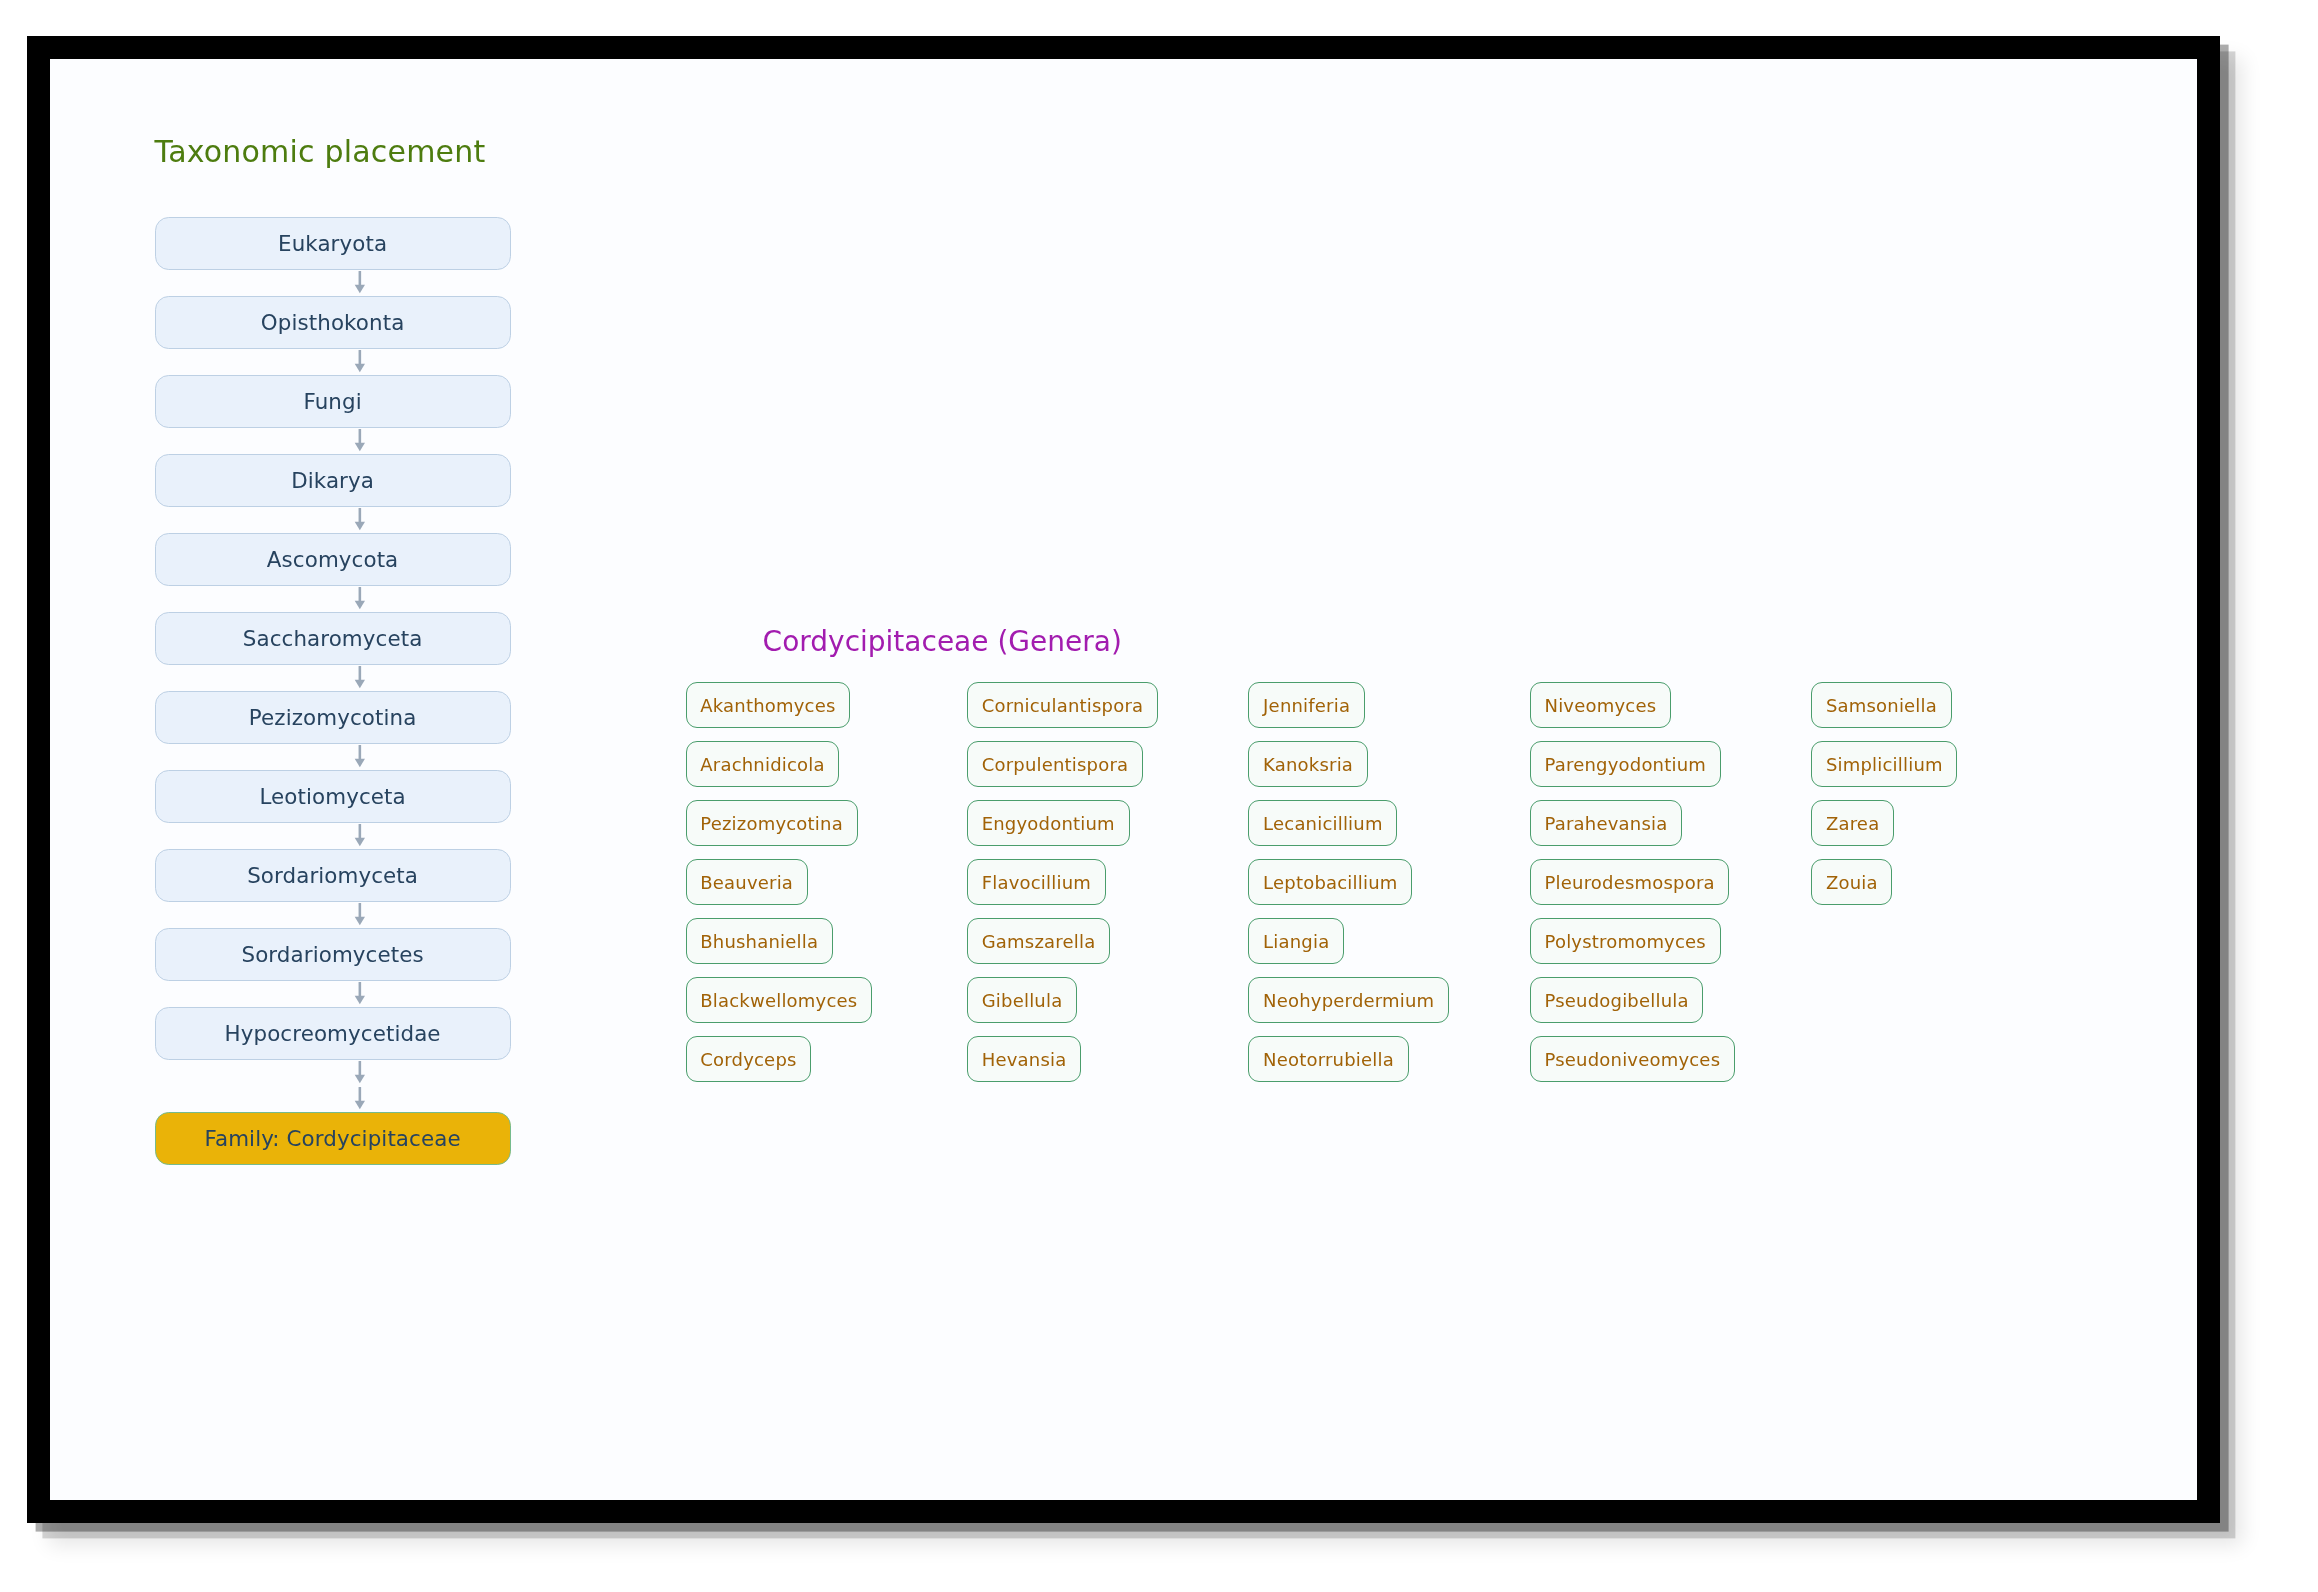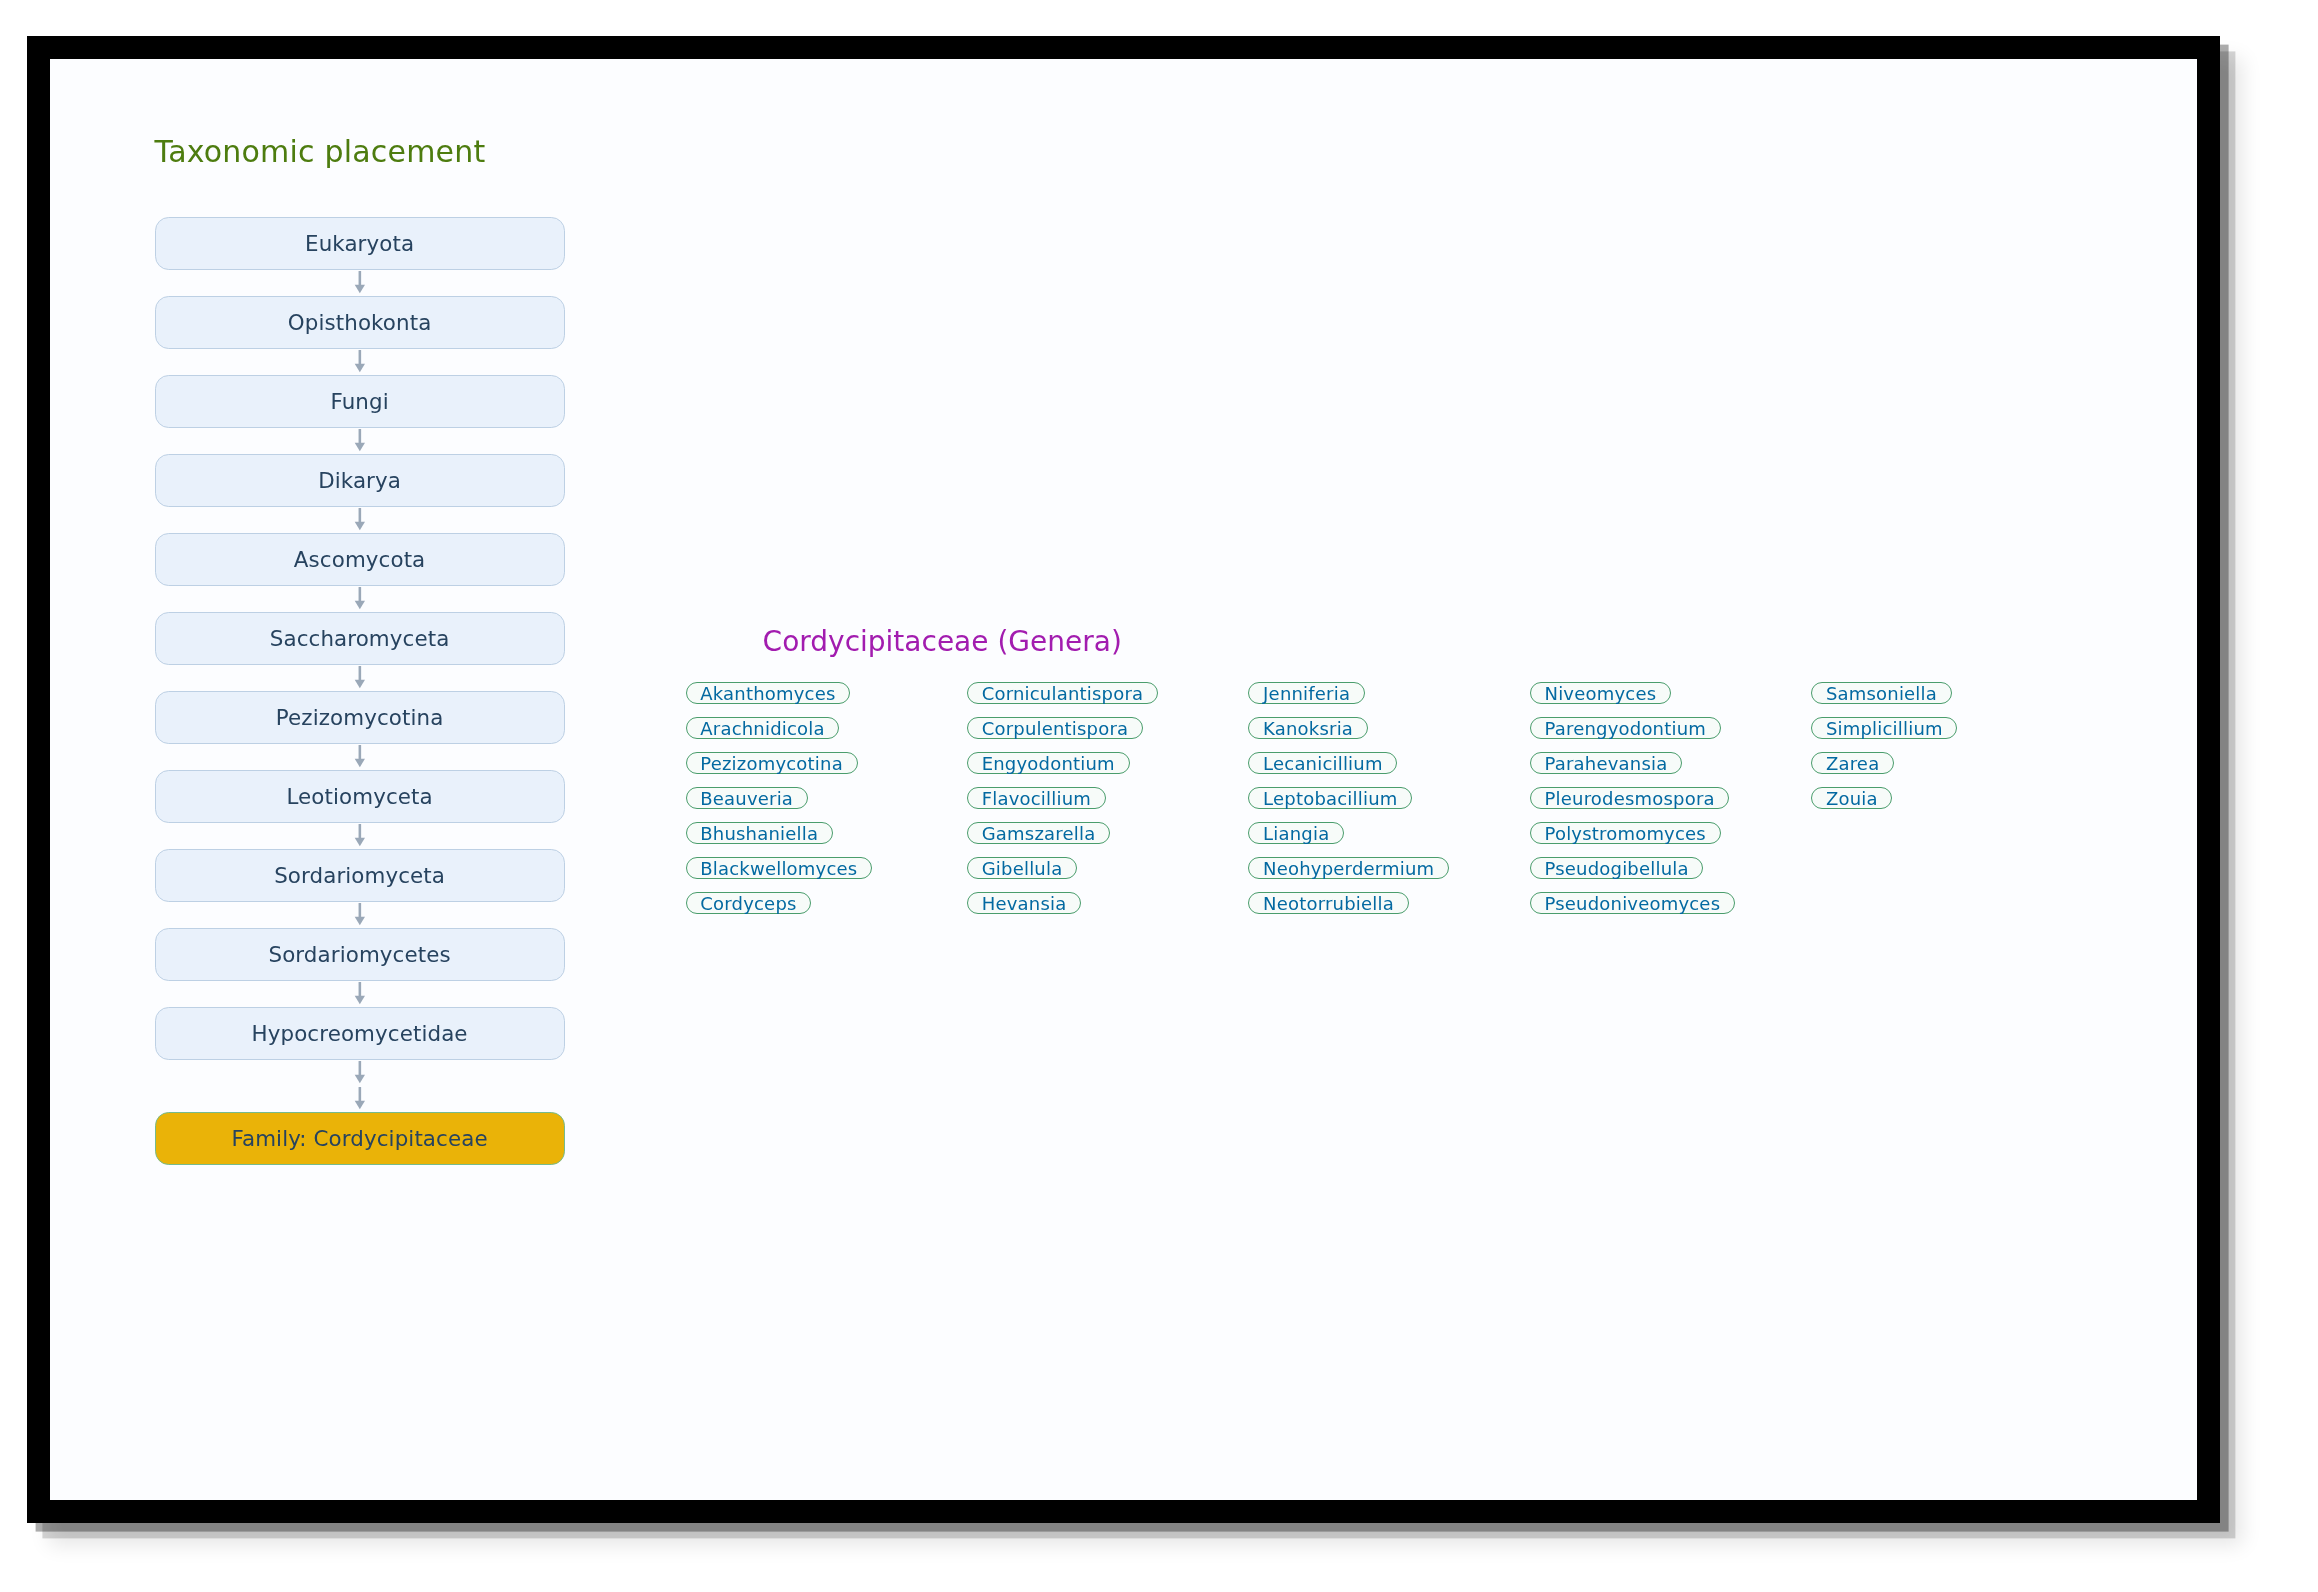--- a/index.html
+++ b/index.html
@@ -65,21 +65,21 @@
     white-space: nowrap;
   }
 
   .tax-chain {
     display: block;
     width: 410px;
   }
 
   .tax-node {
     position: relative;
-    width: 410px;
+    width: 356px;
     height: 53px;
     box-sizing: border-box;
     border: 1.7px solid #bdd0e4;
     border-radius: 13.7px;
     background: #e9f1fb;
     color: #27435f;
     font-size: 21.4px;
     display: flex;
     align-items: center;
     justify-content: center;
@@ -130,27 +130,27 @@
     display: flex;
     flex-direction: column;
     align-items: flex-start;
     gap: 13px;
   }
 
   .genus-chip {
     display: inline-flex;
     align-items: center;
     justify-content: center;
-    height: 22px;
+    height: 46px;
     padding: 0 13.7px;
     box-sizing: border-box;
     border: 1.7px solid #4a9d6c;
     border-radius: 11px;
     background: #f7fbf9;
-    color: #0369a1;
+    color: #a16207;
     font-size: 18px;
     letter-spacing: 0.2px;
     white-space: nowrap;
   }
 </style>
 </head>
 <body>
 
 <div id="viewport">
   <div id="frame">

